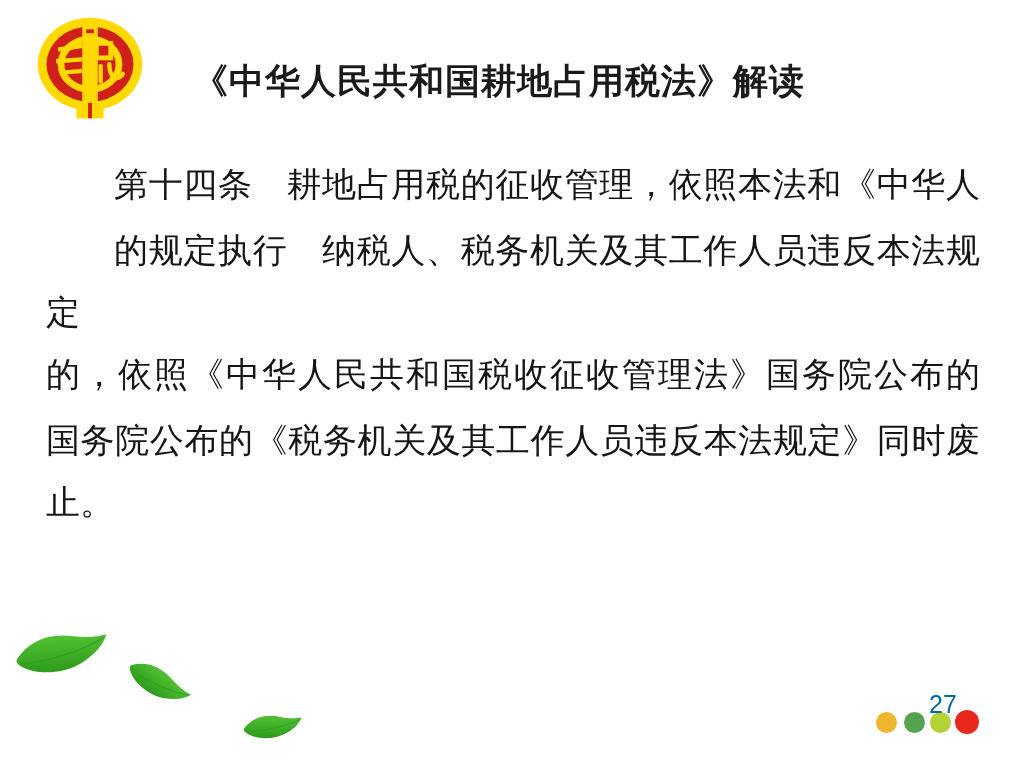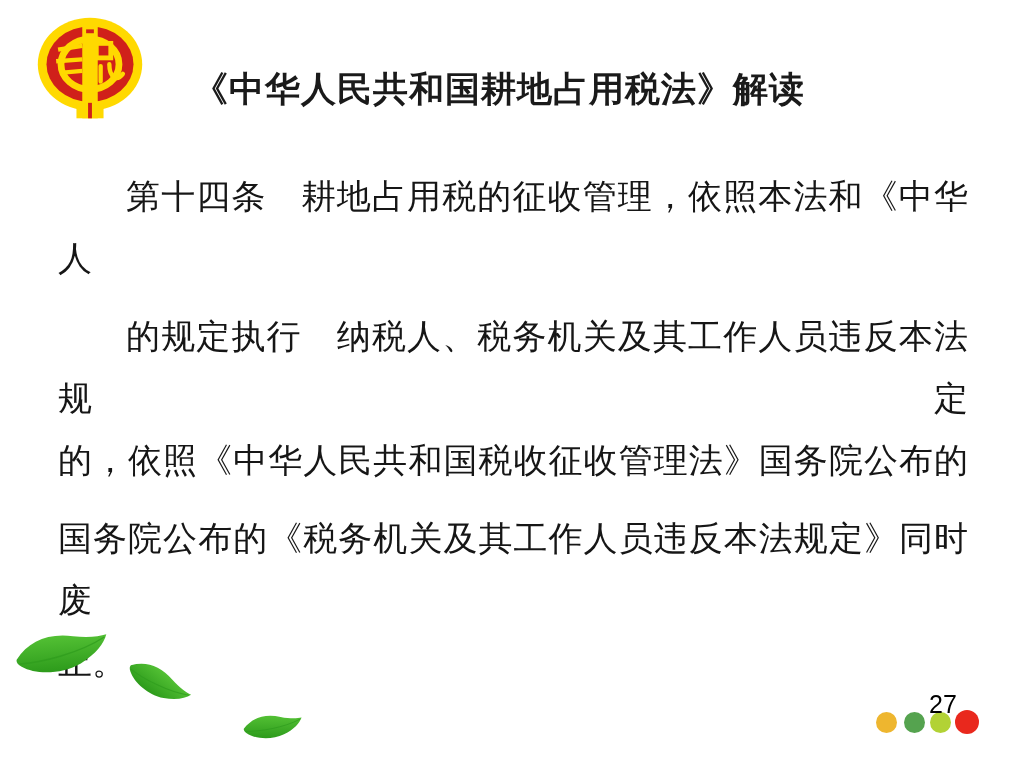--- a/index.html
+++ b/index.html
@@ -3,43 +3,43 @@
 <meta charset="utf-8">
 <style>
   html,body { margin:0; padding:0; background:#888; }
   .slide {
     position:relative; width:1024px; height:768px;
     background:#ffffff; overflow:hidden; margin:0 auto;
     font-family:"Liberation Serif", serif;
   }
   .logo { position:absolute; left:32px; top:14px; width:116px; height:110px; }
   .title {
-    position:absolute; top:66px; left:0; width:1024px;
+    position:absolute; top:58px; left:0; width:1024px;
     padding-right:26px; box-sizing:border-box;
     text-align:center; font-family:"DejaVu Sans","Liberation Sans",sans-serif;
     font-weight:bold; font-size:35px; color:#1a1a1a; letter-spacing:1px;
     white-space:nowrap;
   }
   .body-text {
     position:absolute; left:42px; top:150px; width:942px;
     font-size:34px; line-height:62px; color:#161616;
   }
-  .para { margin:16px; }
+  .para { margin:4px; }
   .line { text-align:justify; text-align-last:justify; }
   .line-first { text-indent:2em; }
   .line-last { text-align-last:left; }
   .leaves { position:absolute; left:0; bottom:0; width:330px; height:160px; }
   .dot { position:absolute; border-radius:50%; }
   .dot-1 { left:876px; top:712px; width:21px; height:21px; }
   .dot-2 { left:904px; top:712px; width:21px; height:21px; }
   .dot-3 { left:930px; top:712px; width:21px; height:21px; }
   .dot-4 { left:955px; top:710px; width:24px; height:24px; }
   .page-number {
     position:absolute; left:929px; top:690px; z-index:2;
-    font-family:"Liberation Sans",sans-serif; font-size:25px; color:#000000;
+    font-family:"Liberation Sans",sans-serif; font-size:25px; color:#0369a1;
   }
 </style>
 </head>
 <body>
 
 <div class="slide">
 
   <svg class="logo" viewBox="0 0 120 110" xmlns="http://www.w3.org/2000/svg" aria-hidden="true">
     <ellipse cx="60" cy="50" rx="54" ry="48" fill="#FFD900"></ellipse>
     <rect x="46" y="90" width="28" height="16" fill="#FFD900"></rect>

